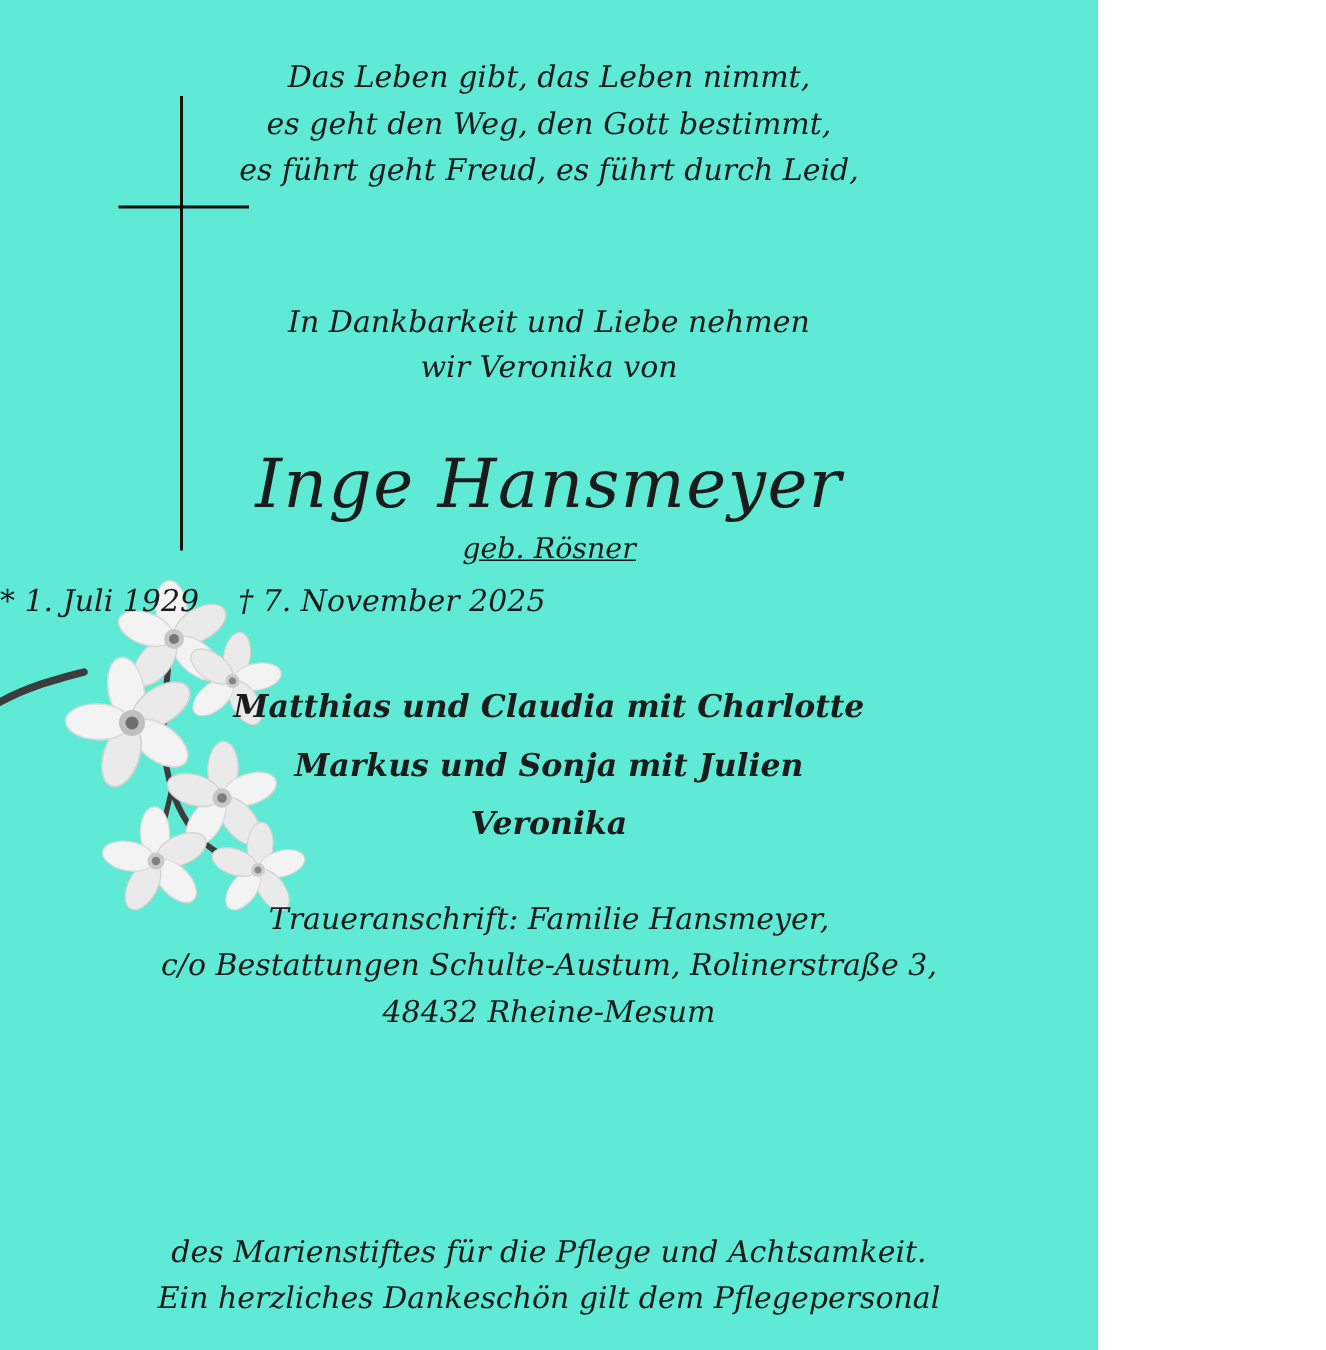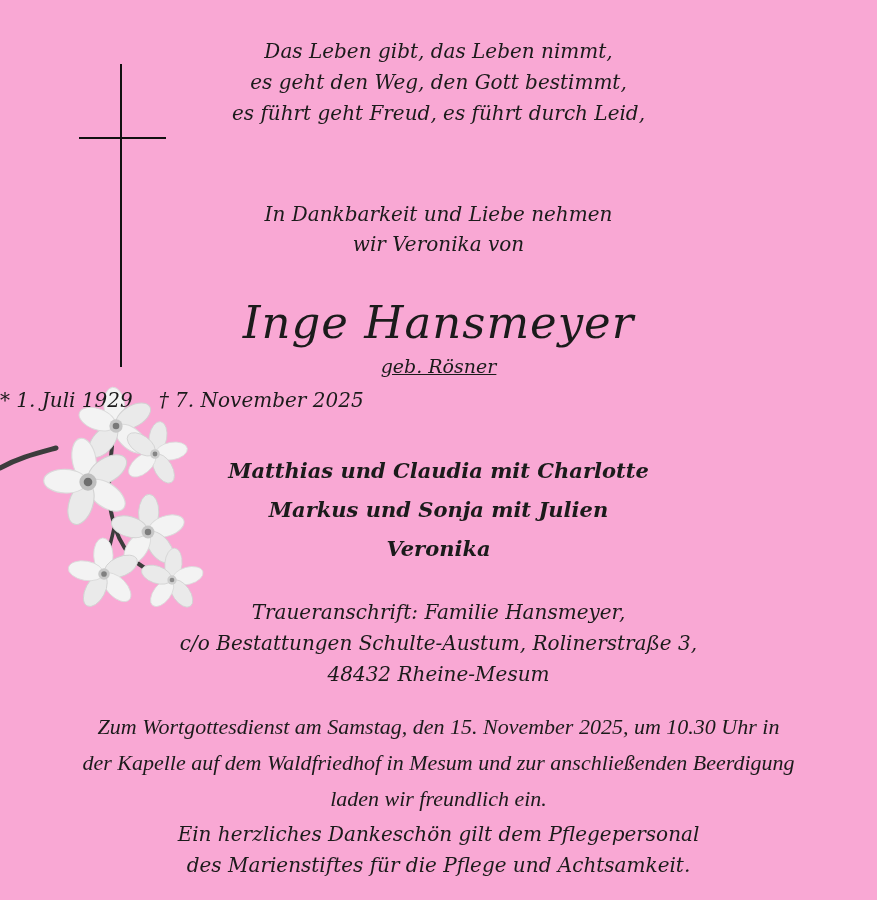--- a/index.html
+++ b/index.html
@@ -2,23 +2,23 @@
 <html><head>
 <meta charset="utf-8">
 <style>
   html, body {
     margin: 0;
     padding: 0;
     background: #ffffff;
   }
   .page {
     position: relative;
-    width: 877px;
+    width: 732px;
     height: 900px;
-    background: #f9a8d4;
+    background: #5eead4;
     color: #1b1b1b;
     font-family: "DejaVu Serif", serif;
     font-style: italic;
     overflow: hidden;
   }
   .txt-block {
     position: absolute;
     left: 0;
     right: 0;
     text-align: center;
@@ -157,24 +157,19 @@
     <div>Markus und Sonja mit Julien</div>
     <div>Veronika</div>
   </div>
 
   <div class="txt-block address">
     <div>Traueranschrift: Familie Hansmeyer,</div>
     <div>c/o Bestattungen Schulte-Austum, Rolinerstraße 3,</div>
     <div>48432 Rheine-Mesum</div>
   </div>
 
-  <div class="txt-block service">
-    <div>Zum Wortgottesdienst am Samstag, den 15. November 2025, um 10.30 Uhr in</div>
-    <div>der Kapelle auf dem Waldfriedhof in Mesum und zur anschließenden Beerdigung</div>
-    <div>laden wir freundlich ein.</div>
-  </div>
 
   <div class="txt-block thanks">
+    <div>des Marienstiftes für die Pflege und Achtsamkeit.</div>
     <div>Ein herzliches Dankeschön gilt dem Pflegepersonal</div>
-    <div>des Marienstiftes für die Pflege und Achtsamkeit.</div>
   </div>
 
 </div>
 
 </body></html>

